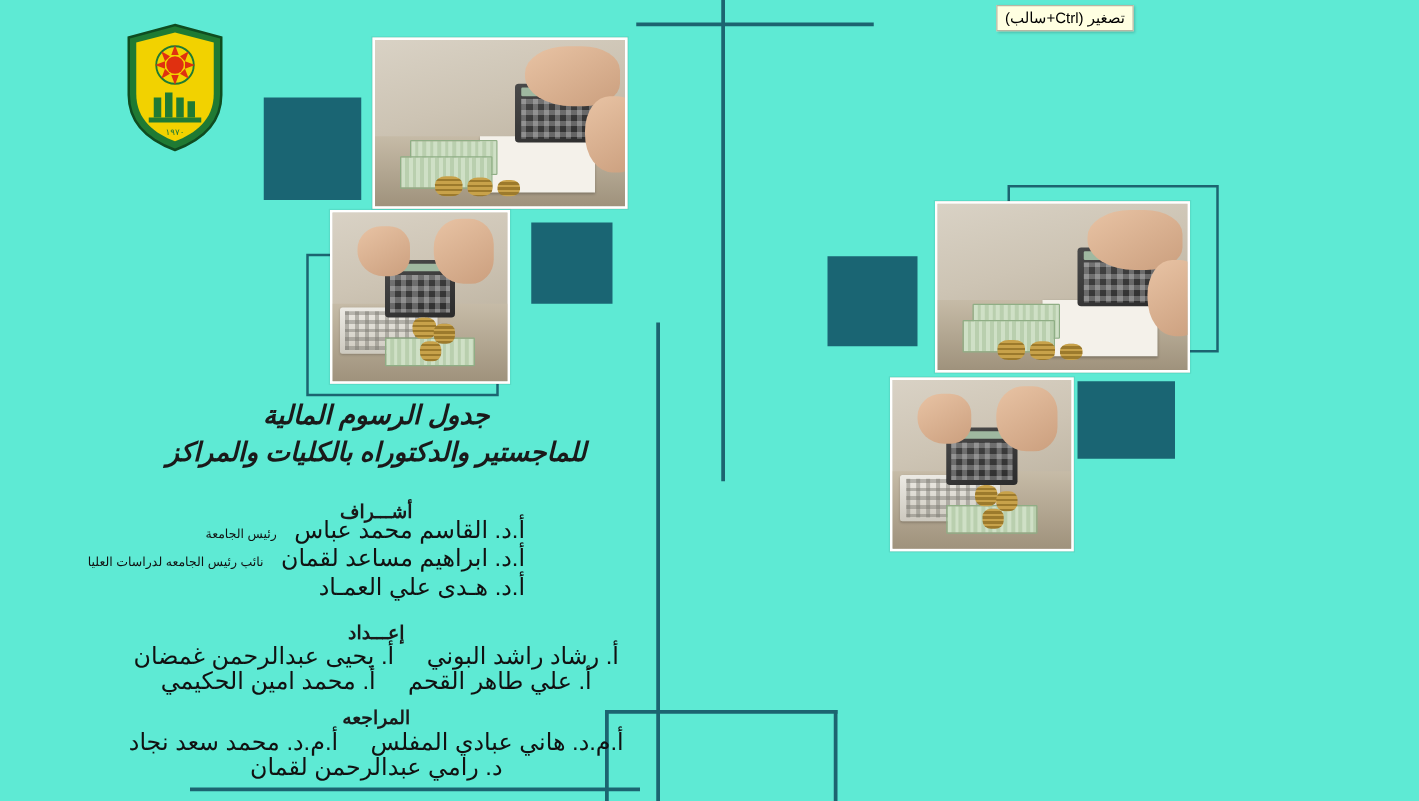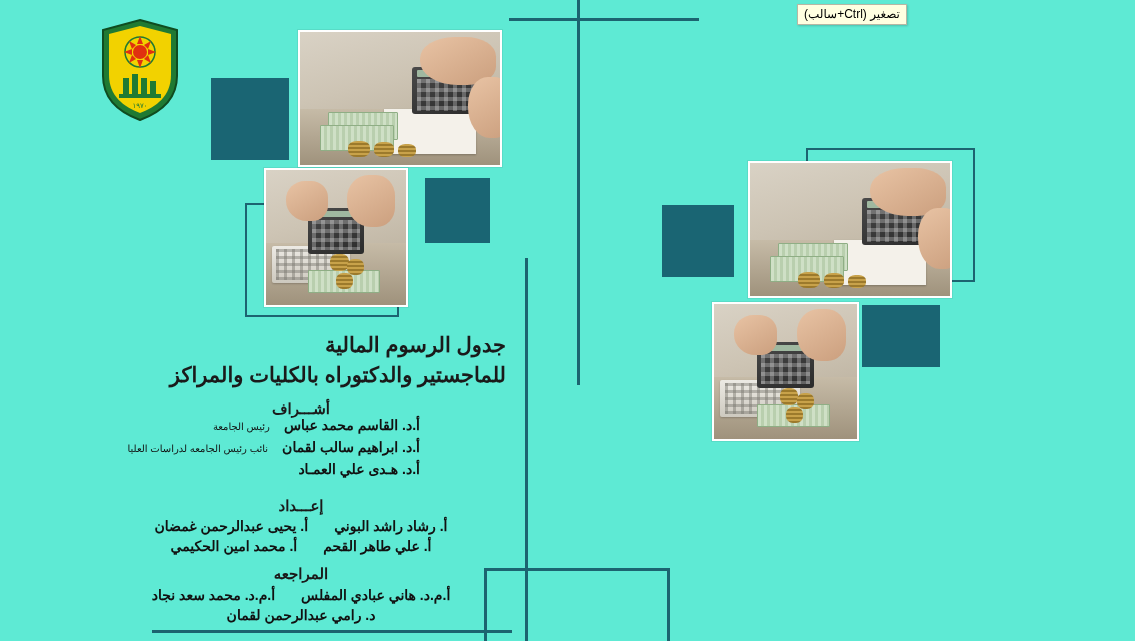--- a/index.html
+++ b/index.html
@@ -129,24 +129,26 @@
   .ph-kb .kbk {
     position: absolute; inset: 10% 6% 10% 6%;
     background:
       repeating-linear-gradient(90deg, rgba(120,118,110,0.45) 0 3px, transparent 3px 8px),
       repeating-linear-gradient(180deg, rgba(120,118,110,0.45) 0 3px, transparent 3px 7px);
   }
 
   
   .title-wrap {
     position: absolute;
-    top: 330px;
+    top: 318px;
     left: 96px;
     width: 410px;
+    text-align: center;
     direction: rtl;
+    font-style: italic;
   }
   .title-line {
     font-size: 21px;
     font-weight: bold;
     color: #1a1a1a;
     line-height: 30px;
     letter-spacing: 0;
   }
 
   .section-head {
@@ -168,22 +170,22 @@
   }
   .prow {
     display: flex;
     flex-direction: row;
     justify-content: flex-start;
     align-items: baseline;
     line-height: 20px;
     white-space: nowrap;
   }
   .prow .nm {
-    font-size: 14px;
-    font-weight: bold;
+    font-size: 19px;
+    font-weight: normal;
     color: #111111;
   }
   .prow .rl {
     font-size: 10px;
     font-weight: normal;
     color: #111111;
     margin-right: 14px;
   }
   .prow.two {
     justify-content: center;
@@ -328,21 +330,21 @@
     <div class="title-line">للماجستير والدكتوراه بالكليات والمراكز</div>
   </div>
 
   <div class="section-head h-sup">أشـــراف</div>
   <div class="people p-sup">
     <div class="prow">
       <span class="nm">أ.د. القاسم محمد عباس</span>
       <span class="rl">رئيس الجامعة</span>
     </div>
     <div class="prow">
-      <span class="nm">أ.د. ابراهيم سالب لقمان</span>
+      <span class="nm">أ.د. ابراهيم مساعد لقمان</span>
       <span class="rl">نائب رئيس الجامعه لدراسات العليا</span>
     </div>
     <div class="prow">
       <span class="nm">أ.د. هـدى علي العمـاد</span>
     </div>
   </div>
 
   <div class="section-head h-prep">إعـــداد</div>
   <div class="people p-prep">
     <div class="prow two">

